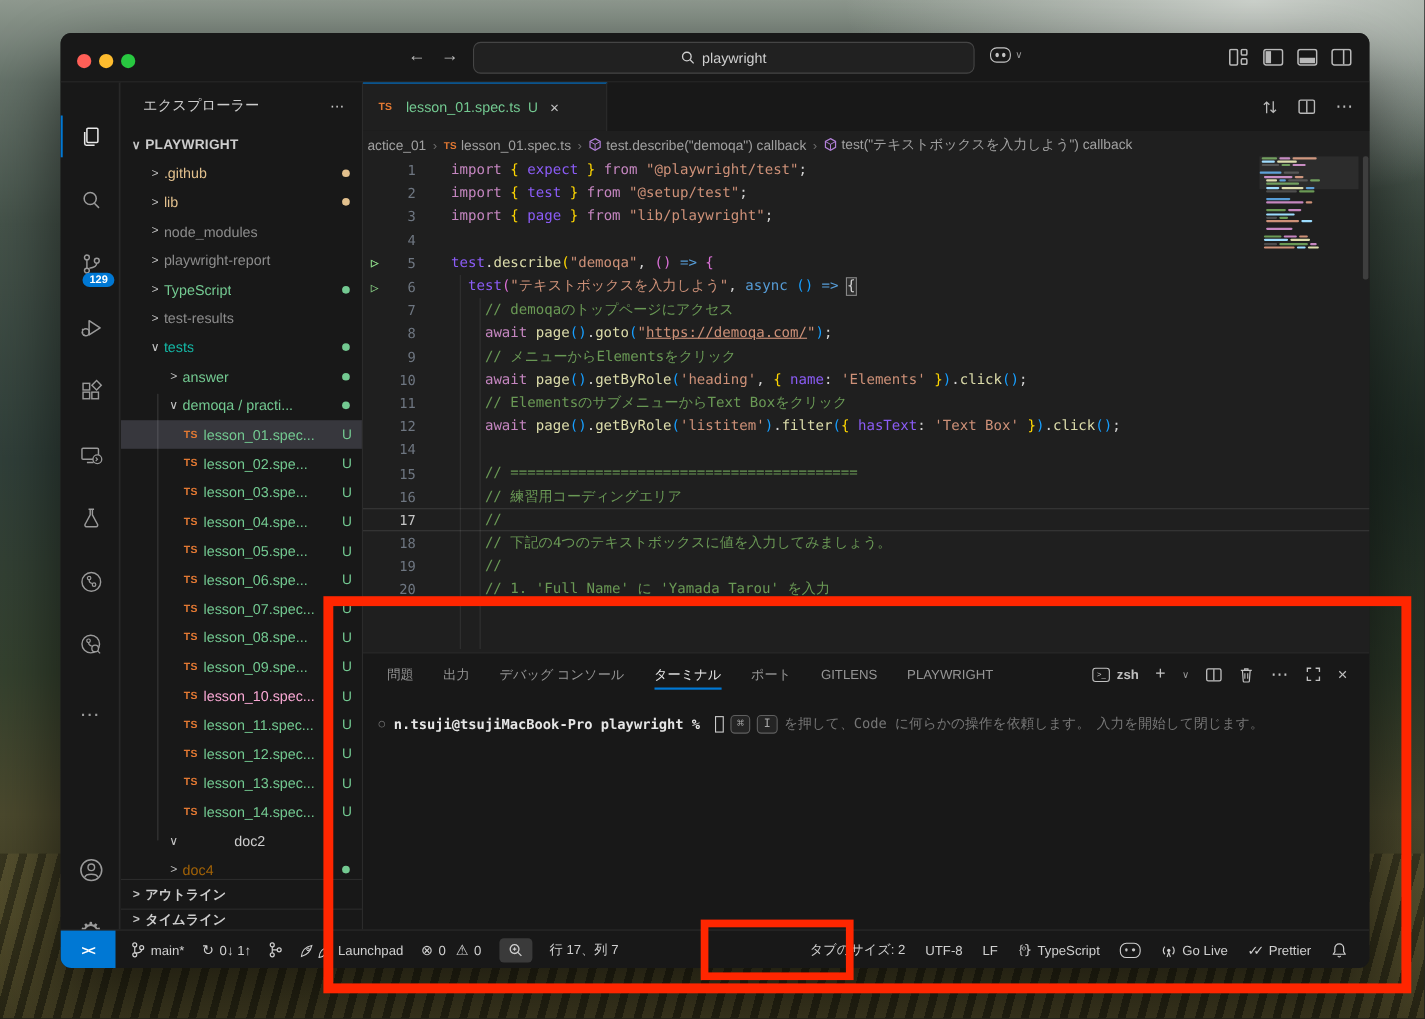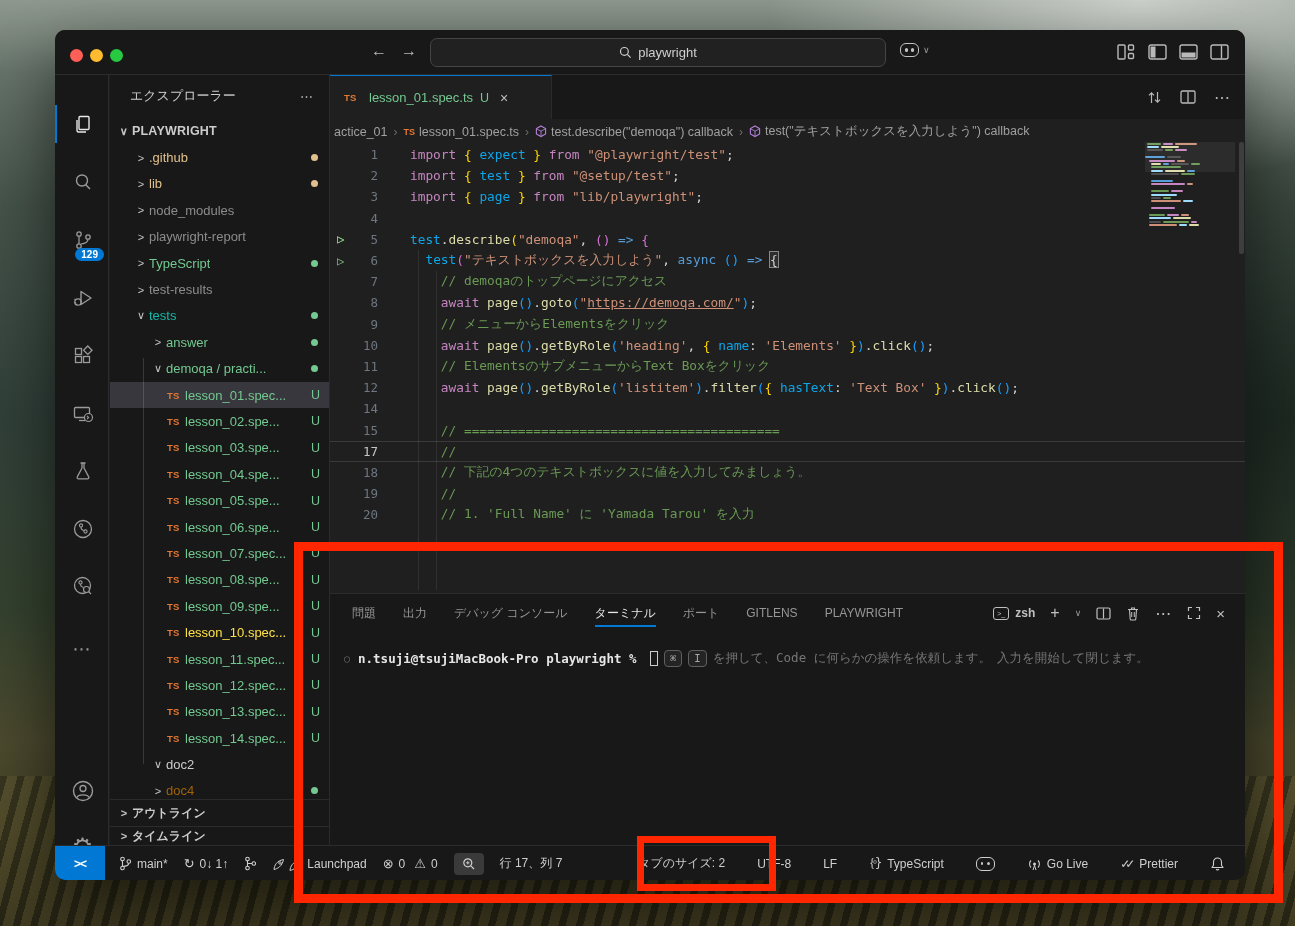--- a/index.html
+++ b/index.html
@@ -69,21 +69,21 @@
   .bc-sep{color:#6d6d6d;font-size:12px;margin:0 1px}
   .bc-ts{font-size:9px;font-weight:700;color:#e37933}
   #code{position:absolute;left:0;top:69px;width:915px}
   .crow{height:21.2px;display:flex;align-items:center;font-family:"DejaVu Sans Mono",monospace;font-size:12.8px;position:relative}
   .crow .run{width:28px;padding-left:7px;color:#89d185;font-size:12px;flex:none;letter-spacing:-7px}
   .crow .num{width:20px;text-align:right;color:#6e7681;font-size:12.5px;flex:none;font-family:"DejaVu Sans Mono",monospace}
   .crow .ctext{margin-left:32px;white-space:pre}
   .crow.cur .num{color:#c6c6c6}
   .crow.cur::after{content:"";position:absolute;left:0;right:0;top:0;bottom:0;border-top:1px solid rgba(255,255,255,.12);
     border-bottom:1px solid rgba(255,255,255,.12);pointer-events:none}
-  .kw{color:#C586C0}.kw2{color:#569CD6}.fn{color:#DCDCAA}.vr{color:#0ea5e9}.st{color:#CE9178}
+  .kw{color:#C586C0}.kw2{color:#569CD6}.fn{color:#DCDCAA}.vr{color:#8b5cf6}.st{color:#CE9178}
   .stu{color:#CE9178;text-decoration:underline}.cm{color:#6A9955}.pn{color:#D4D4D4}
   .b1{color:#FFD700}.b2{color:#DA70D6}.b3{color:#179FFF}
   .mt{color:#d4d4d4;outline:1px solid #888;background:rgba(90,90,90,.25)}
   .ind-guide{position:absolute;width:1px;background:rgba(255,255,255,.08)}
   #minimap{position:absolute;right:10px;top:67px;width:90px;height:108px;overflow:hidden}
   #minimap::before{content:"";position:absolute;left:-4px;right:-4px;top:0;height:30px;background:rgba(255,255,255,.06)}
   .mmrow{height:3.4px;display:flex;gap:2px;align-items:center}
   .mmrow span{height:2px;border-radius:1px;display:inline-block}
   #vscroll{position:absolute;right:1px;top:67px;width:5px;height:112px;background:rgba(121,121,121,.35);border-radius:2px}
   
@@ -101,21 +101,21 @@
   #term-line .prompt{font-weight:700;color:#e6e6e6;white-space:pre}
   .cursor-hollow{width:8px;height:15px;border:1px solid #cccccc;display:inline-block}
   .keycap{border:1px solid #5f5f5f;border-radius:4px;color:#a8a8a8;font-size:10.5px;padding:0px 5px;line-height:15px;background:#242424}
   .hint{color:#767676;font-size:12.5px;font-family:"DejaVu Sans Mono",monospace}
   
   #statusbar{position:absolute;left:0;top:815px;width:1190px;height:35px;background:#181818;border-top:1px solid #2b2b2b;
     font-size:12px;color:#cfcfcf;display:flex;align-items:center}
   #remote{position:absolute;left:0;top:0;width:50px;height:35px;background:#0078d4;color:#fff;display:flex;align-items:center;
     justify-content:center;font-weight:700;letter-spacing:-1px;font-size:12px}
   .sb-left{position:absolute;left:64px;top:0;height:35px;display:flex;align-items:center;gap:16px;white-space:nowrap}
-  .sb-right{position:absolute;right:20px;top:0;height:35px;display:flex;align-items:center;gap:32px;white-space:nowrap}
+  .sb-right{position:absolute;right:20px;top:0;height:35px;display:flex;align-items:center;gap:18px;white-space:nowrap}
   .sb-item{display:flex;align-items:center;gap:5px}
   .magbox{background:#3a3a3a;border-radius:4px;width:30px;height:22px;display:flex;align-items:center;justify-content:center}
   .dblcheck{letter-spacing:-5px;margin-right:4px;font-size:12px}
   
   .red-rect{position:absolute;border-style:solid;border-color:#ff2600;z-index:10;pointer-events:none}
 </style>
 </head>
 <body>
 
 <div id="stage">
@@ -347,21 +347,21 @@
             <span class="ubdg">U</span>
           </div>
           <div class="trow" style="padding-left: 57px;">
             <span class="tsic">TS</span>
             <span class="lbl" style="color: rgb(115, 201, 145);">lesson_09.spe...</span>
             <span class="sp"></span>
             <span class="ubdg">U</span>
           </div>
           <div class="trow" style="padding-left: 57px;">
             <span class="tsic">TS</span>
-            <span class="lbl" style="color: #fde047;">lesson_10.spec...</span>
+            <span class="lbl" style="color: #f9a8d4;">lesson_10.spec...</span>
             <span class="sp"></span>
             <span class="ubdg">U</span>
           </div>
           <div class="trow" style="padding-left: 57px;">
             <span class="tsic">TS</span>
             <span class="lbl" style="color: rgb(115, 201, 145);">lesson_11.spec...</span>
             <span class="sp"></span>
             <span class="ubdg">U</span>
           </div>
           <div class="trow" style="padding-left: 57px;">
@@ -377,21 +377,21 @@
             <span class="ubdg">U</span>
           </div>
           <div class="trow" style="padding-left: 57px;">
             <span class="tsic">TS</span>
             <span class="lbl" style="color: rgb(115, 201, 145);">lesson_14.spec...</span>
             <span class="sp"></span>
             <span class="ubdg">U</span>
           </div>
           <div class="trow" style="padding-left: 40px;">
             <span class="chv">∨</span>
-            <span class="lbl" style="color: rgb(204, 204, 204);">doc2</span>
+            <span class="lbl" style="color: rgb(204, 204, 204); margin-left: 47px;">doc2</span>
             <span class="sp"></span>
           </div>
           <div class="trow" style="padding-left: 40px;">
             <span class="chv">&gt;</span>
             <span class="lbl" style="color: #a16207;">doc4</span>
             <span class="sp"></span>
             <span class="dot" style="background: rgb(115, 201, 145);"></span>
           </div>
         </div>
     <div id="indent-guide" style="top:283px;height:406px"></div>
@@ -515,20 +515,25 @@
           <div class="crow">
             <span class="run"></span>
             <span class="num">14</span>
             <span class="ctext"></span>
           </div>
           <div class="crow">
             <span class="run"></span>
             <span class="num">15</span>
             <span class="ctext"><span class="cm">    // =========================================</span></span>
           </div>
+          <div class="crow">
+            <span class="run"></span>
+            <span class="num">16</span>
+            <span class="ctext"><span class="cm">    // 練習用コーディングエリア</span></span>
+          </div>
           <div class="crow cur">
             <span class="run"></span>
             <span class="num">17</span>
             <span class="ctext"><span class="cm">    //</span></span>
           </div>
           <div class="crow">
             <span class="run"></span>
             <span class="num">18</span>
             <span class="ctext"><span class="cm">    // 下記の4つのテキストボックスに値を入力してみましょう。</span></span>
           </div>

